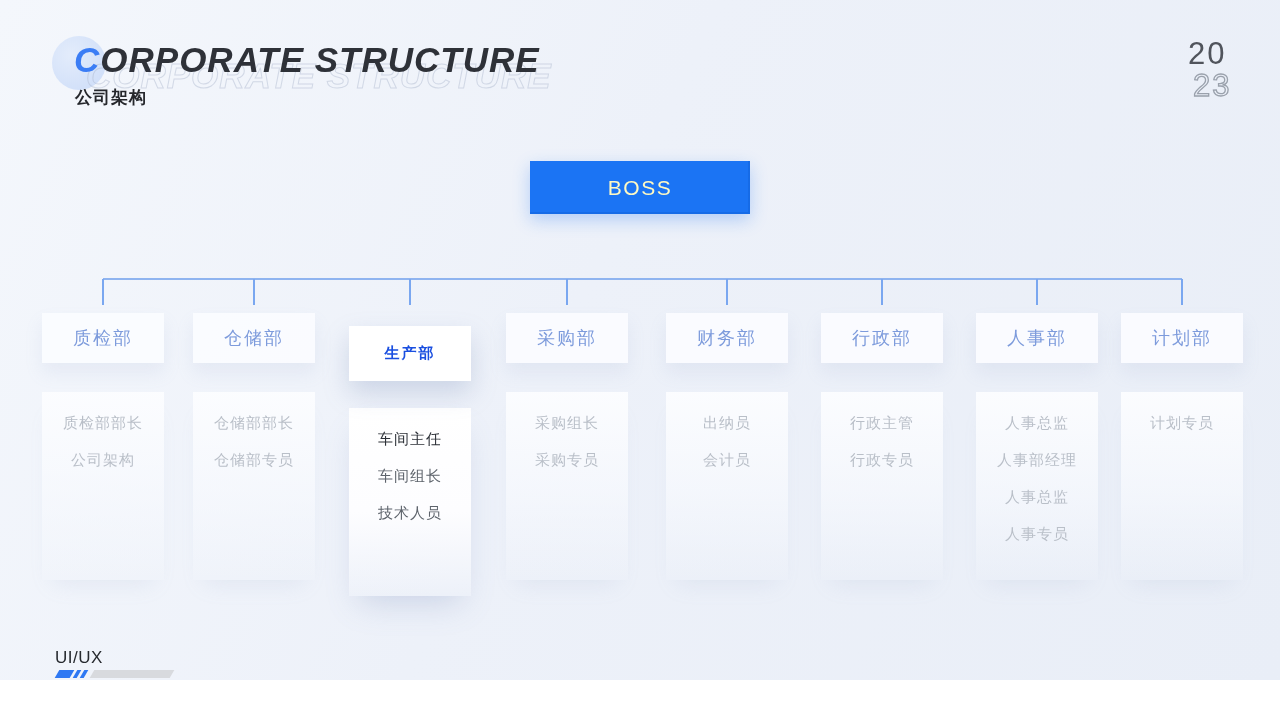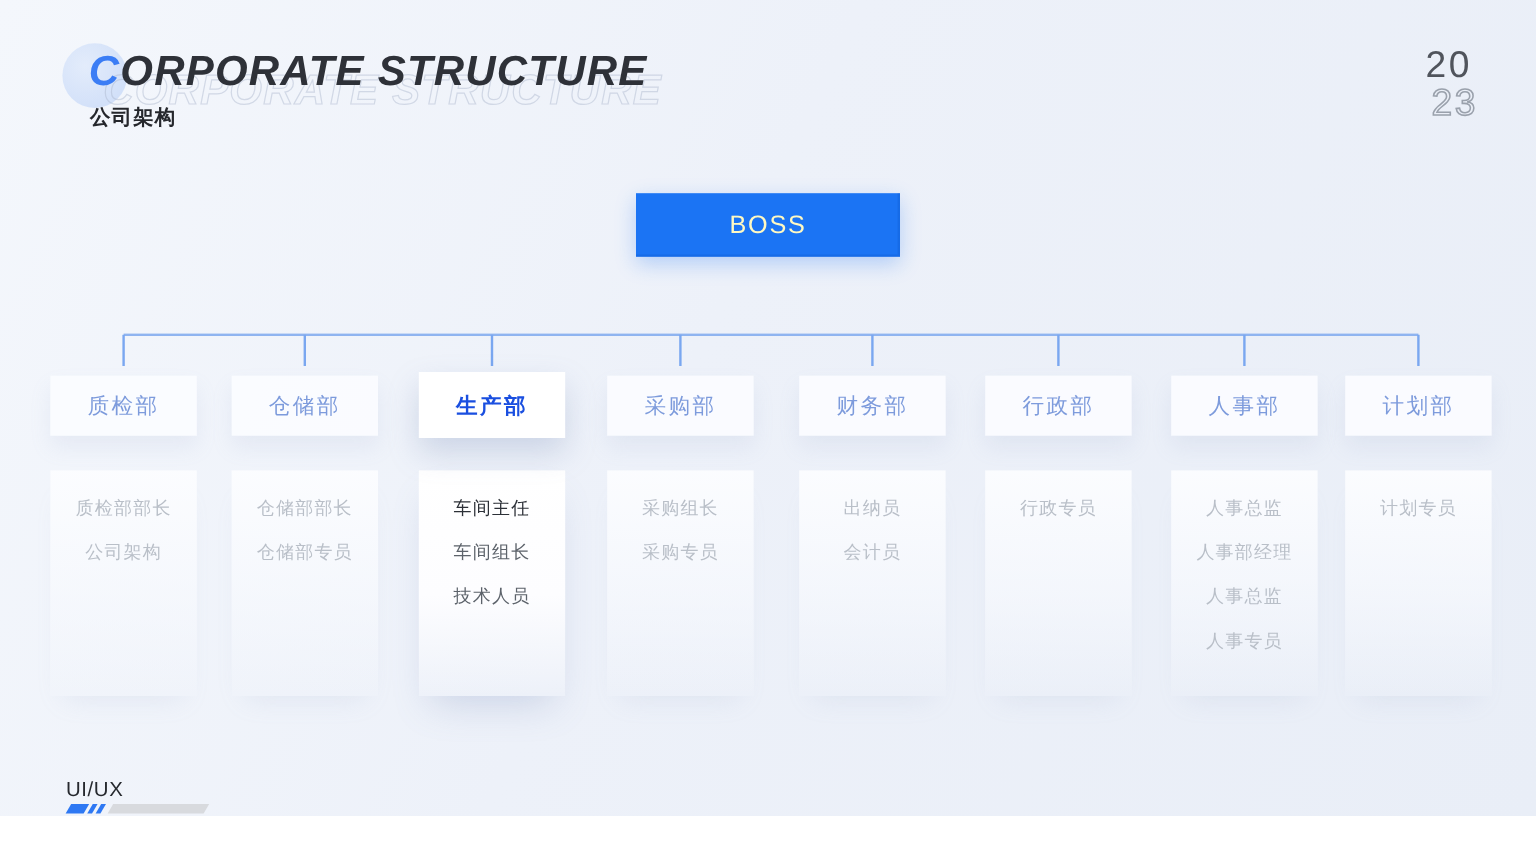--- a/index.html
+++ b/index.html
@@ -111,27 +111,27 @@
     background: rgba(251, 252, 255, 0.92);
     box-shadow: 0 10px 18px rgba(140, 160, 200, 0.12);
     color: #7d9bdc;
     font-size: 18px;
     letter-spacing: 2px;
     display: flex;
     align-items: center;
     justify-content: center;
   }
   .col.hl .dept {
-    margin-top: 0;
+    margin-top: 16px;
     height: 55px;
     background: #ffffff;
     box-shadow: 0 12px 26px rgba(115, 135, 180, 0.28);
     color: #1a4fe0;
     font-weight: bold;
-    font-size: 18px;
+    font-size: 15px;
     position: relative;
     z-index: 2;
   }
   .card {
     margin-top: 29px;
     height: 188px;
     padding-top: 13px;
     background: linear-gradient(180deg, rgba(252,253,255,0.95) 0%, rgba(248,250,254,0.65) 55%, rgba(244,248,253,0) 100%);
     box-shadow: 0 14px 22px -12px rgba(150, 165, 200, 0.18);
   }
@@ -236,20 +236,21 @@
       <div class="col" style="left: 666px;">
         <div class="dept">财务部</div>
         <div class="card">
           <div class="role">出纳员</div>
           <div class="role">会计员</div>
         </div>
       </div>
       <div class="col" style="left: 821px;">
         <div class="dept">行政部</div>
         <div class="card">
+          <div class="role">行政主管</div>
           <div class="role">行政专员</div>
         </div>
       </div>
       <div class="col" style="left: 976px;">
         <div class="dept">人事部</div>
         <div class="card">
           <div class="role">人事总监</div>
           <div class="role">人事部经理</div>
           <div class="role">人事总监</div>
           <div class="role">人事专员</div>

